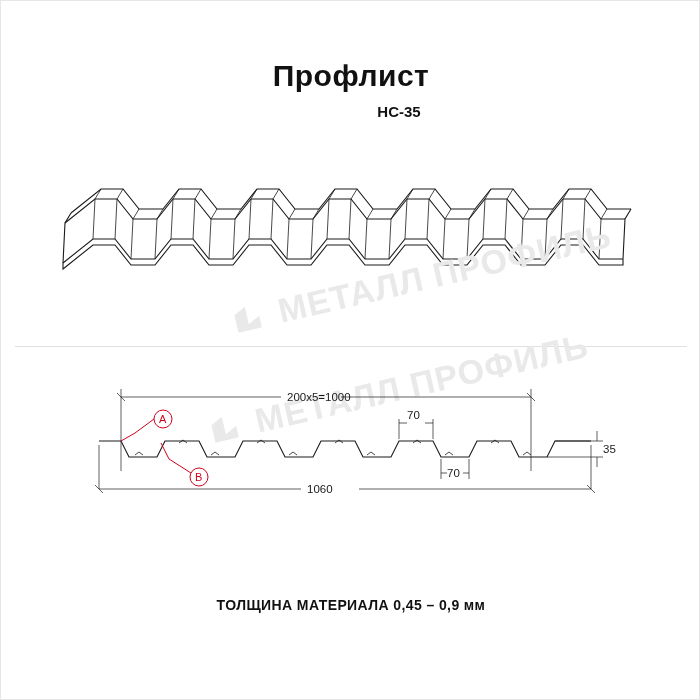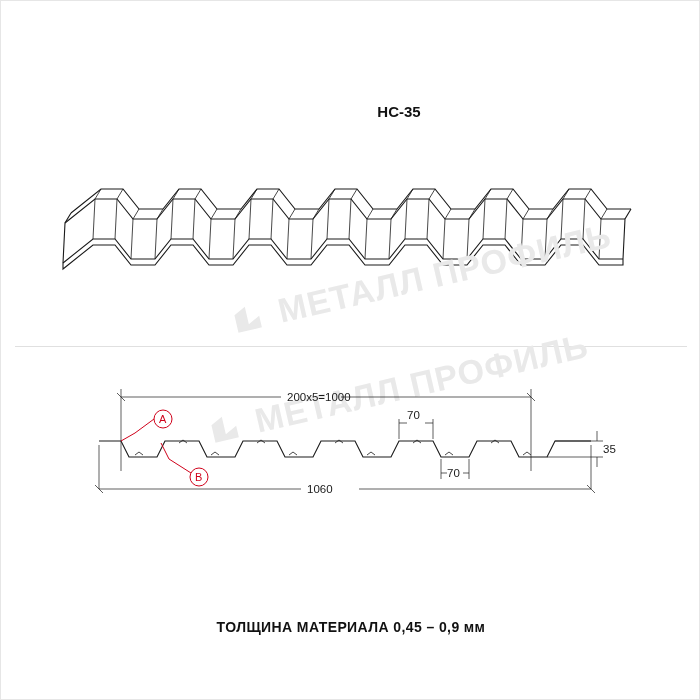--- a/index.html
+++ b/index.html
@@ -88,21 +88,21 @@
   .wm-mark {
     display: inline-block;
     width: 40px;
     height: 30px;
     position: relative;
     vertical-align: -4px;
     margin-right: 6px;
   }
   .footer {
     position: absolute;
-    top: 618px;
+    top: 596px;
     left: 0;
     width: 700px;
     text-align: center;
     font-size: 14px;
     font-weight: bold;
     letter-spacing: 0.4px;
     color: #111;
   }
   svg { display: block; }
   .ln { fill: none; stroke: #1a1a1a; stroke-width: 1.1; stroke-linejoin: miter; stroke-linecap: butt; }
@@ -110,20 +110,21 @@
   .dim { fill: none; stroke: #1a1a1a; stroke-width: 0.7; }
   .red { fill: none; stroke: #d0021b; stroke-width: 1; }
   .redtext { fill: #d0021b; font-size: 11px; font-family: "Liberation Sans", sans-serif; }
   .dimtext { fill: #1a1a1a; font-size: 11.5px; font-family: "Liberation Sans", sans-serif; }
 </style>
 </head>
 <body>
 
 <div class="page">
 
+  <div class="title">Профлист</div>
   <div class="subtitle">НС-35</div>
 
   <div class="iso-wrap">
     <svg width="580" height="145" viewBox="0 0 580 145">
 
       <path class="ln" d="M10 42 L40 18 L62 18 L78 38 L102 38 L118 18 L140 18 L156 38 L180 38 L196 18 L218 18 L234 38 L258 38 L274 18 L296 18 L312 38 L336 38 L352 18 L374 18 L390 38 L414 38 L430 18 L452 18 L468 38 L492 38 L508 18 L530 18 L546 38 L570 38"></path>
 
       <path class="ln" d="M4 52 L34 28 L56 28 L72 48 L96 48 L112 28 L134 28 L150 48 L174 48 L190 28 L212 28 L228 48 L252 48 L268 28 L290 28 L306 48 L330 48 L346 28 L368 28 L384 48 L408 48 L424 28 L446 28 L462 48 L486 48 L502 28 L524 28 L540 48 L564 48"></path>
 
       <path class="ln" d="M2 92 L32 68 L54 68 L70 88 L94 88 L110 68 L132 68 L148 88 L172 88 L188 68 L210 68 L226 88 L250 88 L266 68 L288 68 L304 88 L328 88 L344 68 L366 68 L382 88 L406 88 L422 68 L444 68 L460 88 L484 88 L500 68 L522 68 L538 88 L562 88"></path>

